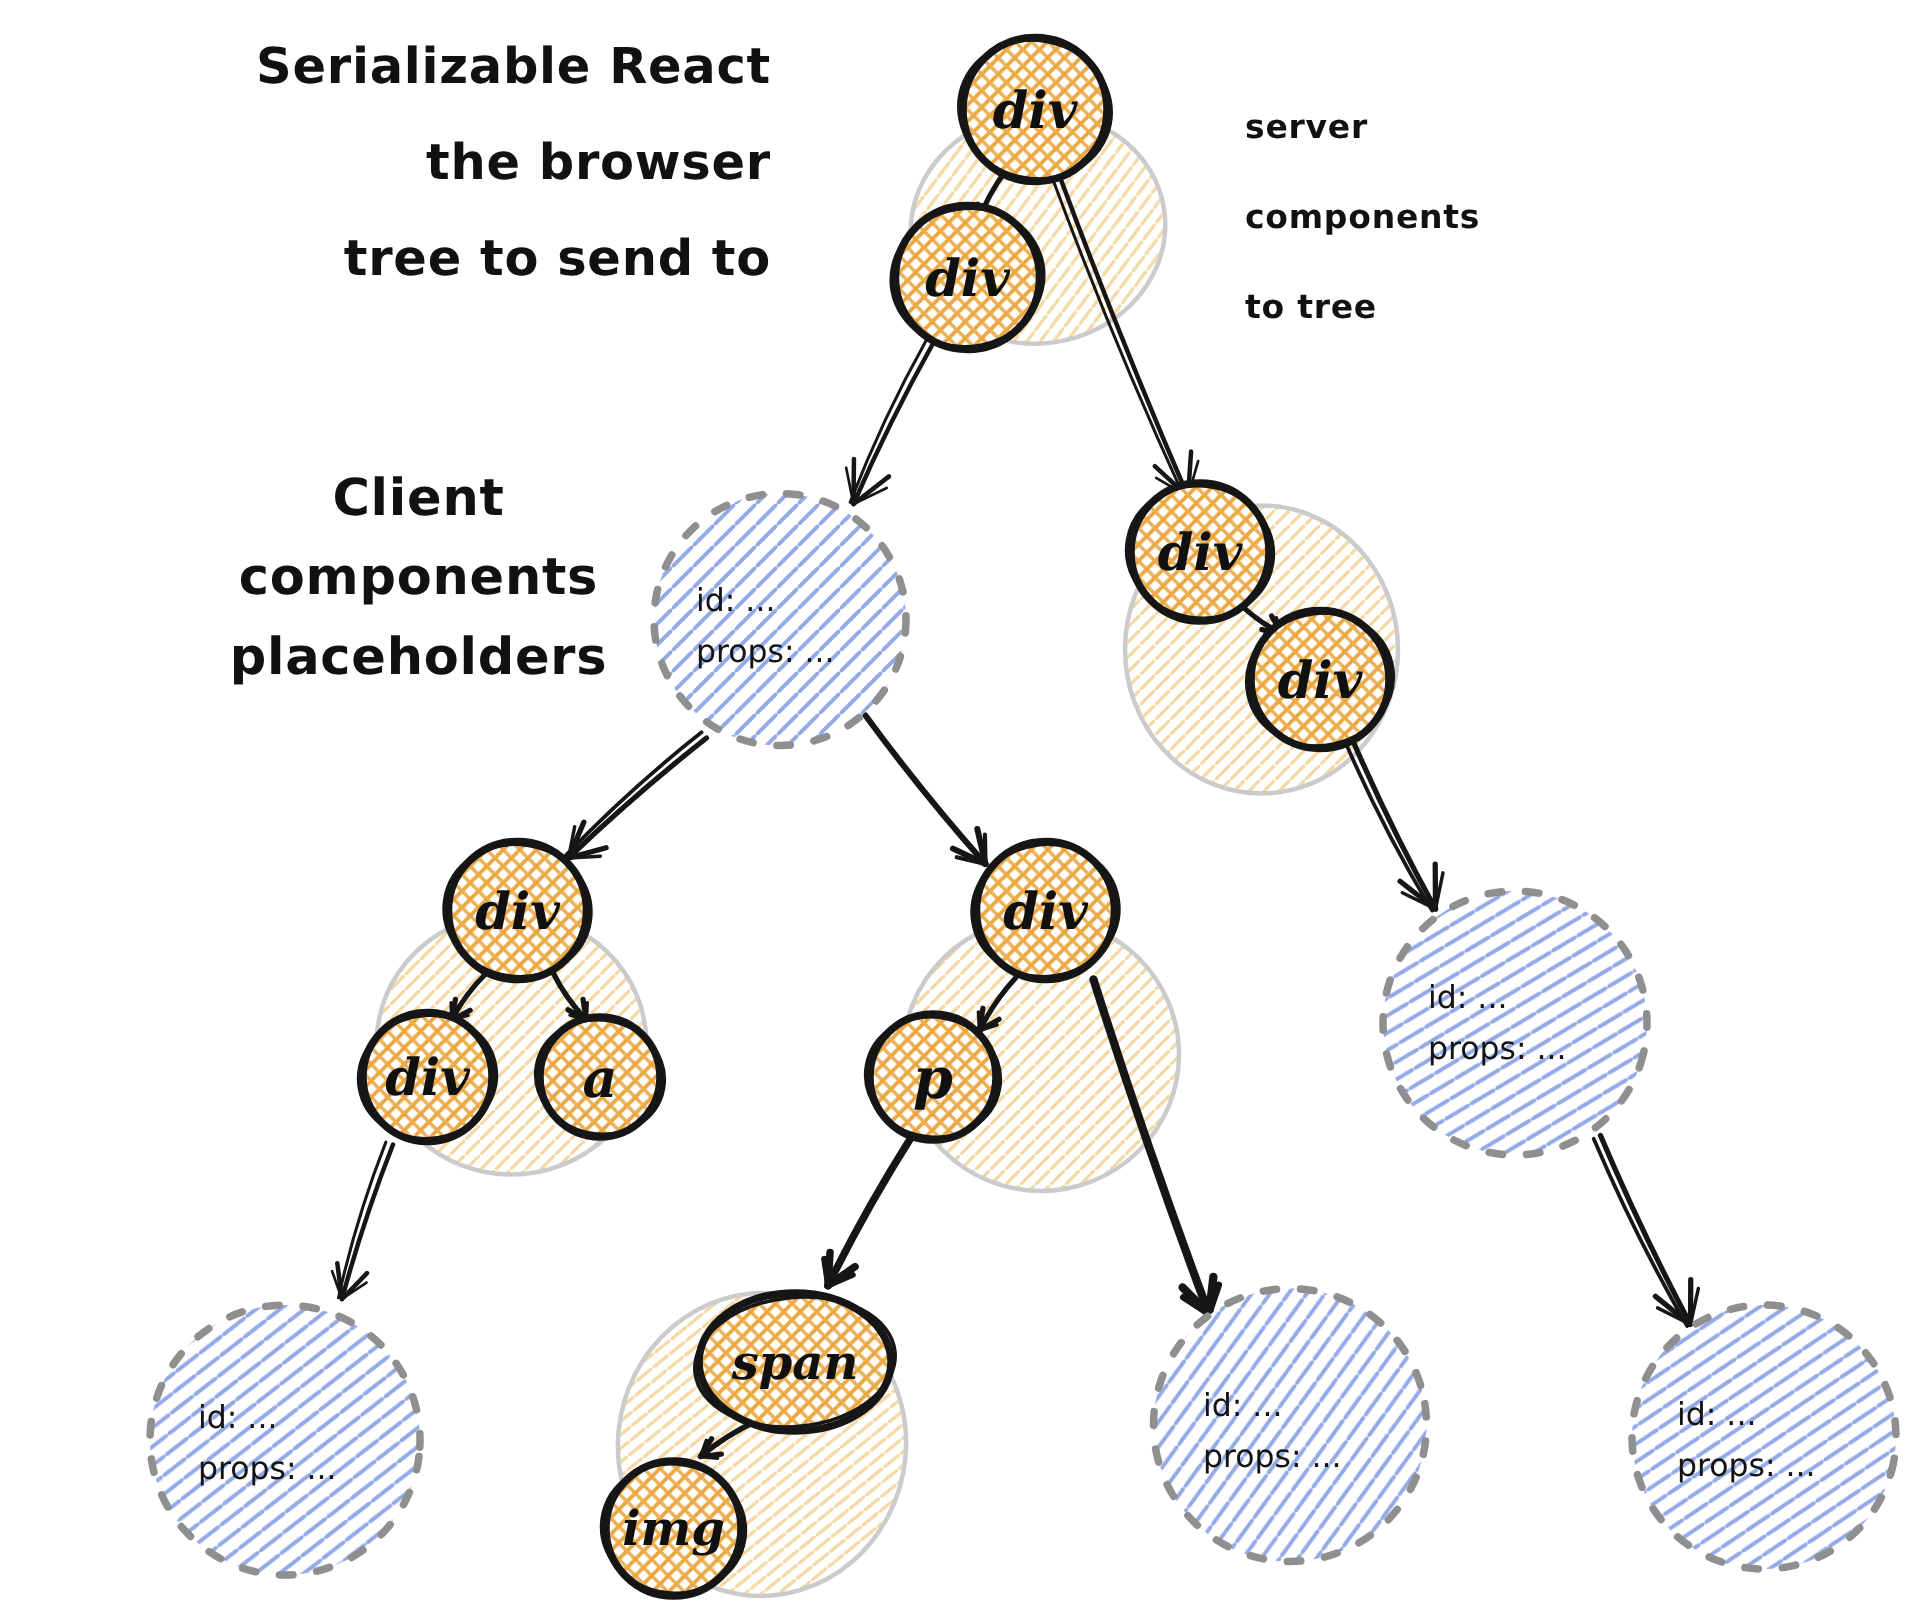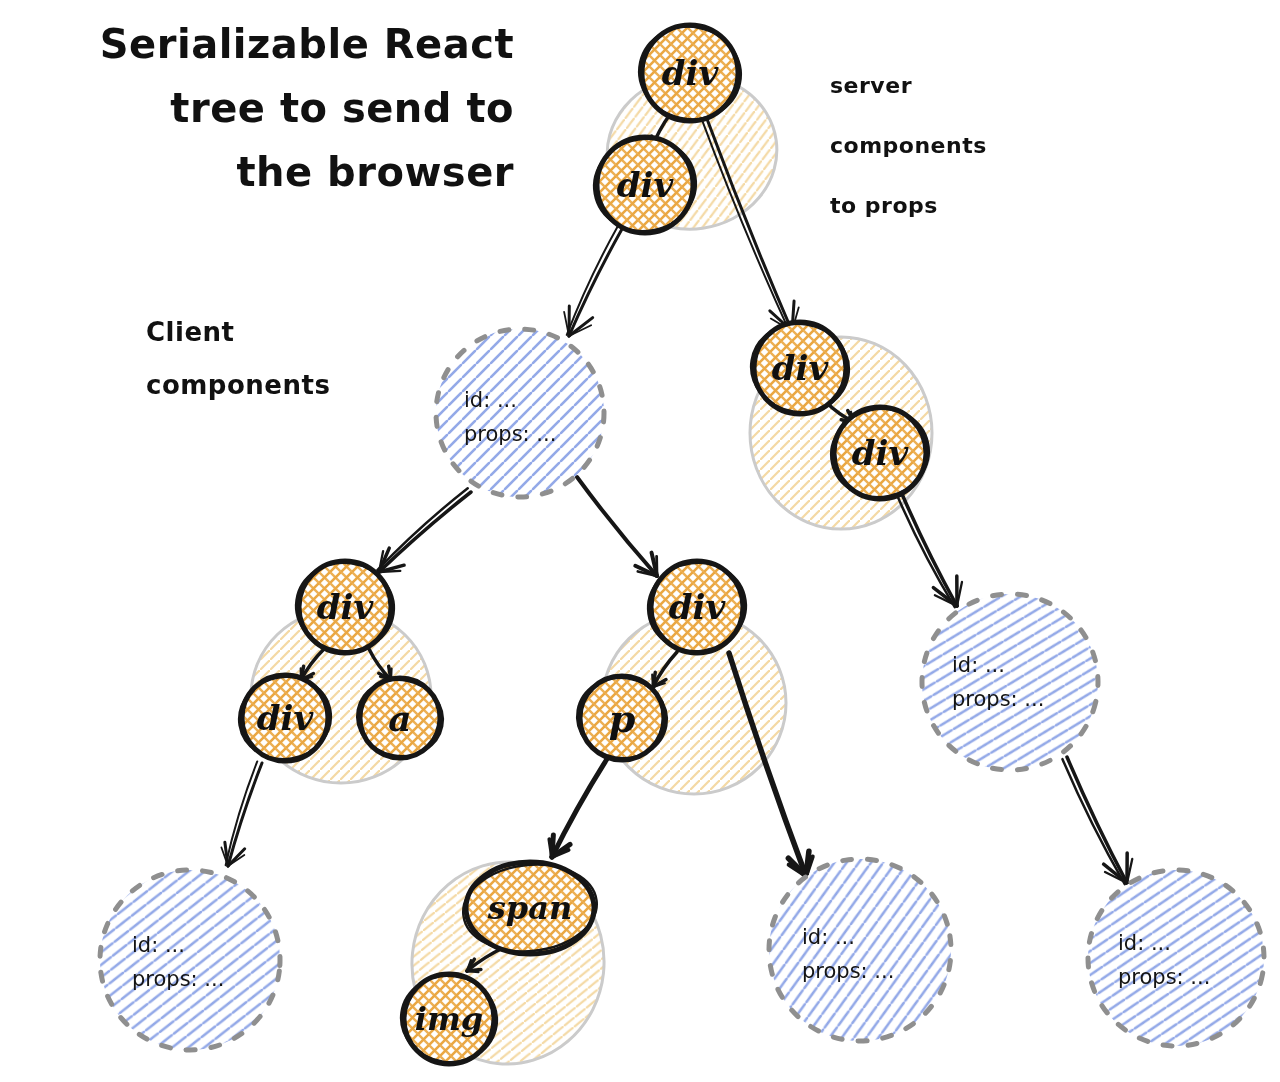--- a/index.html
+++ b/index.html
@@ -2,25 +2,25 @@
 <html><head>
 <meta charset="utf-8">
 <style>
   html,body{margin:0;padding:0;background:#fff;}
   .stage{position:relative;width:1280px;height:1082px;background:#fff;overflow:hidden;
          font-family:"DejaVu Sans",sans-serif;}
   .stage svg{position:absolute;left:0;top:0;}
   .note{position:absolute;color:#111;font-weight:700;}
   .note span{display:block;}
   .title-note{left:14px;top:12px;width:500px;text-align:right;
-              font-size:40px;line-height:64px;letter-spacing:.5px;}
+              font-size:33px;line-height:64px;letter-spacing:.5px;}
   .server-note{left:830px;top:56px;width:280px;text-align:left;
                font-size:22px;line-height:60px;letter-spacing:.5px;}
-  .client-note{left:146px;top:306px;width:266px;text-align:left;
-               font-size:26px;line-height:53px;letter-spacing:.5px;}
+  .client-note{left:146px;top:306px;width:266px;text-align:center;
+               font-size:34px;line-height:53px;letter-spacing:.5px;}
   .arrow path{fill:none;stroke:#161616;stroke-linecap:round;}
   .node circle,.node ellipse{stroke:#161616;}
   .node .outline2{fill:none;stroke-width:2.4px;}
   .nodelabel{fill:#101010;font-family:"DejaVu Serif",serif;font-style:italic;font-weight:700;}
   .lbl-div{font-size:34px;}
   .lbl-a{font-size:36px;}
   .lbl-p{font-size:38px;}
   .lbl-span{font-size:32px;}
   .lbl-img{font-size:32px;}
   .grp{stroke:#cbcbcb;stroke-width:3px;}
@@ -257,25 +257,26 @@
     </g>
     <g class="node">
       <circle cx="449" cy="1019" r="45" fill="url(#cross)" stroke-width="5"></circle>
       <ellipse class="outline2" cx="449" cy="1019" rx="48" ry="43" transform="rotate(8 449 1019)"></ellipse>
       <text class="nodelabel lbl-img" x="449" y="1030" text-anchor="middle">img</text>
     </g>
   </svg>
 
   <div class="note title-note">
     <span>Serializable React</span>
+    <span>the browser</span>
     <span>tree to send to</span>
-    <span>the browser</span>
   </div>
   <div class="note server-note">
     <span>server</span>
     <span>components</span>
-    <span>to props</span>
+    <span>to tree</span>
   </div>
   <div class="note client-note">
     <span>Client</span>
     <span>components</span>
+    <span>placeholders</span>
   </div>
 </div>
 
 </body></html>

